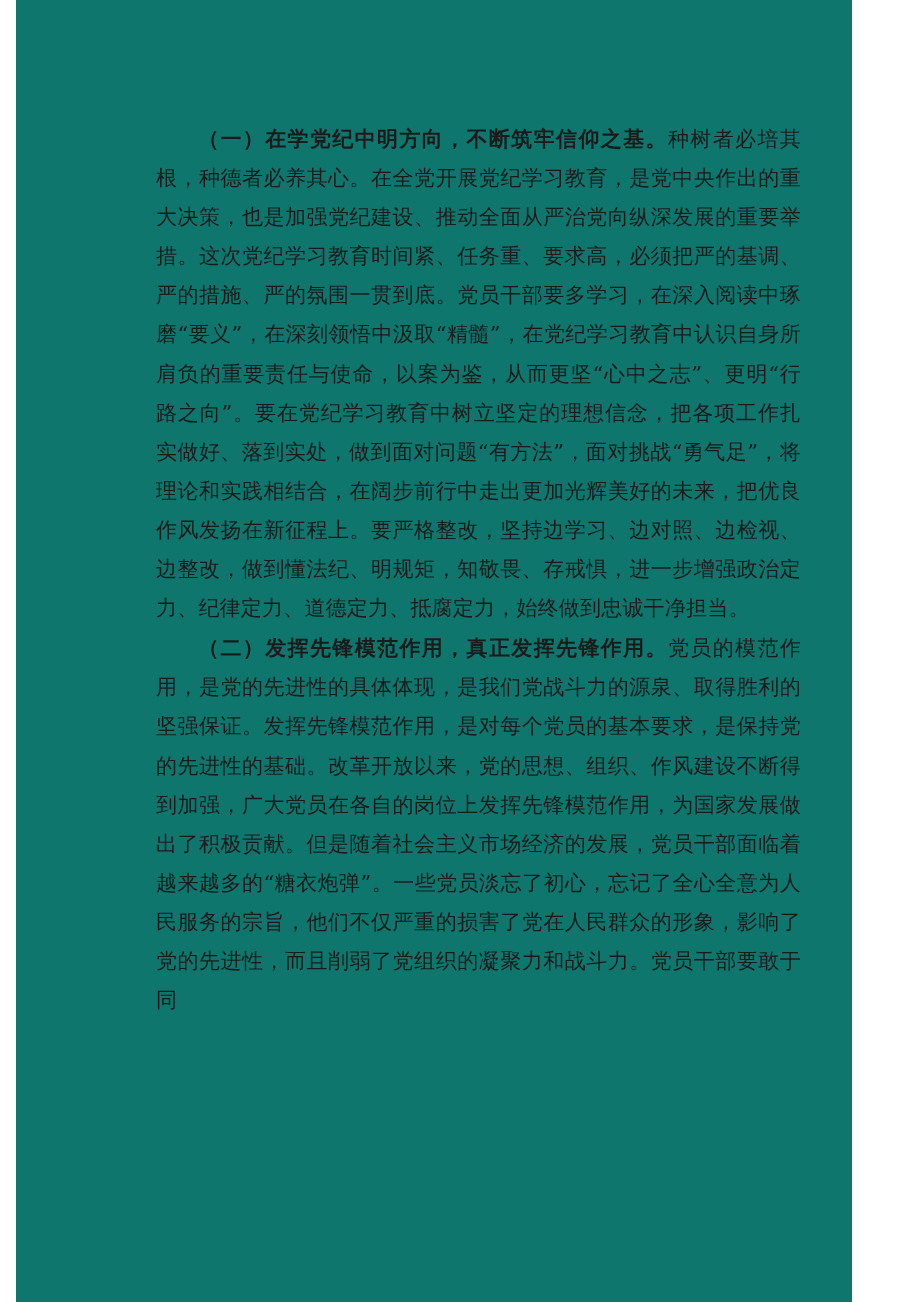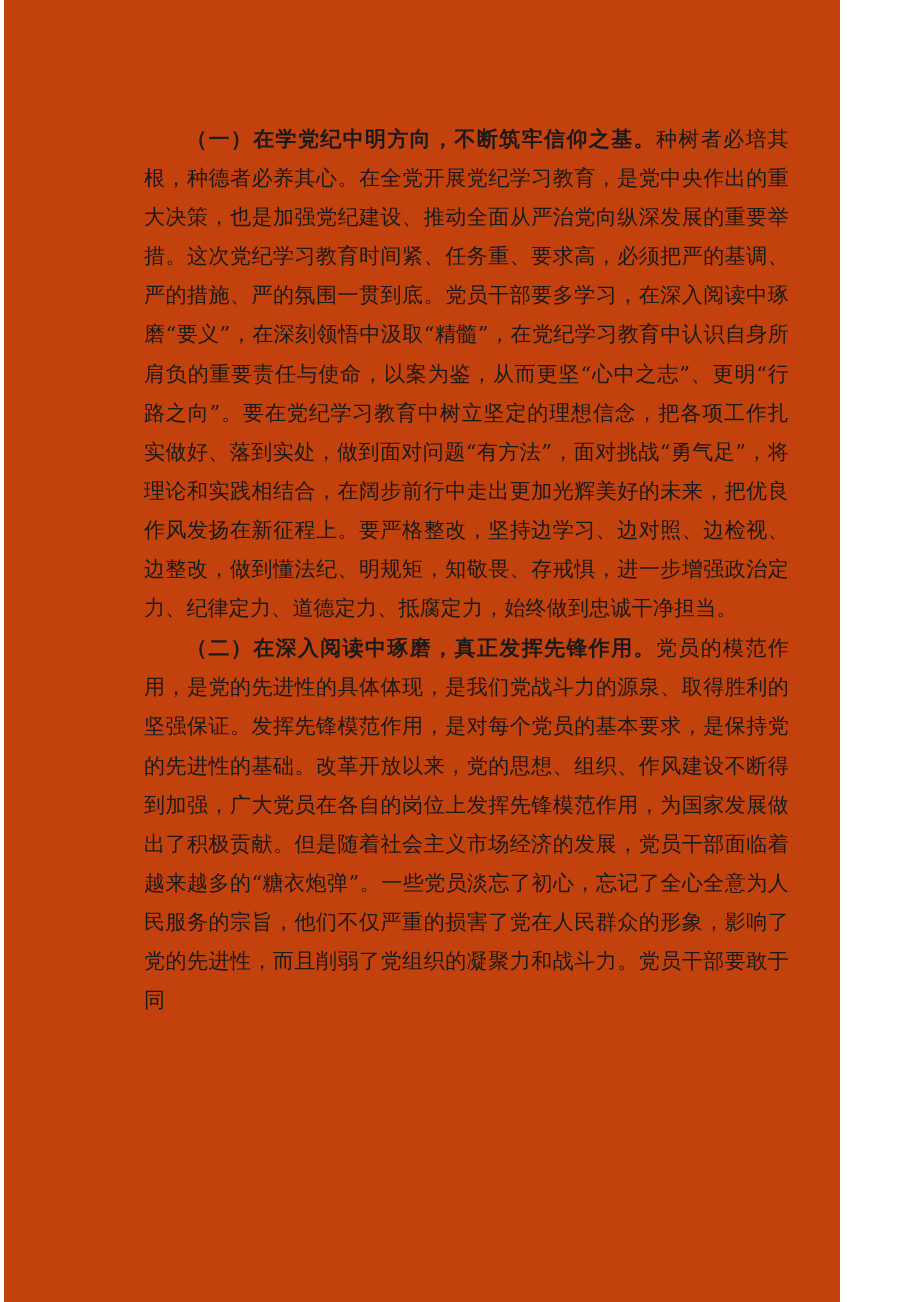--- a/index.html
+++ b/index.html
@@ -1,32 +1,32 @@
 <!DOCTYPE html>
 <html><head>
 <meta charset="utf-8">
 <style>
   html, body { margin: 0; padding: 0; background: #ffffff; }
   body { width: 920px; height: 1302px; position: relative; overflow: hidden; }
-  .page { position: absolute; left: 4px; top: 0; width: 836px; height: 1302px; background: #c2410c; }
+  .page { position: absolute; left: 16px; top: 0; width: 836px; height: 1302px; background: #0f766e; }
   .content {
     position: absolute; left: 140px; top: 119px; width: 645px;
     font-family: "DejaVu Serif", "Liberation Serif", serif;
     font-size: 21px; line-height: 39.1px; color: #1a1a1a;
     text-align: justify; letter-spacing: 0.2px;
   }
   .para { margin: 0; text-indent: 42px; }
   .para b { font-weight: bold; }
   .watermark {
     position: absolute; left: 228px; top: 596px; width: 470px;
     font-family: "Liberation Sans", sans-serif; font-size: 60px; line-height: 70px;
     color: rgba(200,200,200,0.55); letter-spacing: 1px; pointer-events: none; white-space: nowrap;
   }
 </style>
 </head>
 <body>
 
 <div class="page">
   <div class="content">
     <p class="para"><b>（一）在学党纪中明方向，不断筑牢信仰之基。</b><span>种树者必培其根，种德者必养其心。在全党开展党纪学习教育，是党中央作出的重大决策，也是加强党纪建设、推动全面从严治党向纵深发展的重要举措。这次党纪学习教育时间紧、任务重、要求高，必须把严的基调、严的措施、严的氛围一贯到底。党员干部要多学习，在深入阅读中琢磨“要义”，在深刻领悟中汲取“精髓”，在党纪学习教育中认识自身所肩负的重要责任与使命，以案为鉴，从而更坚“心中之志”、更明“行路之向”。要在党纪学习教育中树立坚定的理想信念，把各项工作扎实做好、落到实处，做到面对问题“有方法”，面对挑战“勇气足”，将理论和实践相结合，在阔步前行中走出更加光辉美好的未来，把优良作风发扬在新征程上。要严格整改，坚持边学习、边对照、边检视、边整改，做到懂法纪、明规矩，知敬畏、存戒惧，进一步增强政治定力、纪律定力、道德定力、抵腐定力，始终做到忠诚干净担当。</span></p>
-    <p class="para"><b>（二）在深入阅读中琢磨，真正发挥先锋作用。</b><span>党员的模范作用，是党的先进性的具体体现，是我们党战斗力的源泉、取得胜利的坚强保证。发挥先锋模范作用，是对每个党员的基本要求，是保持党的先进性的基础。改革开放以来，党的思想、组织、作风建设不断得到加强，广大党员在各自的岗位上发挥先锋模范作用，为国家发展做出了积极贡献。但是随着社会主义市场经济的发展，党员干部面临着越来越多的“糖衣炮弹”。一些党员淡忘了初心，忘记了全心全意为人民服务的宗旨，他们不仅严重的损害了党在人民群众的形象，影响了党的先进性，而且削弱了党组织的凝聚力和战斗力。党员干部要敢于同</span></p>
+    <p class="para"><b>（二）发挥先锋模范作用，真正发挥先锋作用。</b><span>党员的模范作用，是党的先进性的具体体现，是我们党战斗力的源泉、取得胜利的坚强保证。发挥先锋模范作用，是对每个党员的基本要求，是保持党的先进性的基础。改革开放以来，党的思想、组织、作风建设不断得到加强，广大党员在各自的岗位上发挥先锋模范作用，为国家发展做出了积极贡献。但是随着社会主义市场经济的发展，党员干部面临着越来越多的“糖衣炮弹”。一些党员淡忘了初心，忘记了全心全意为人民服务的宗旨，他们不仅严重的损害了党在人民群众的形象，影响了党的先进性，而且削弱了党组织的凝聚力和战斗力。党员干部要敢于同</span></p>
   </div>
 </div>
 
 </body></html>

